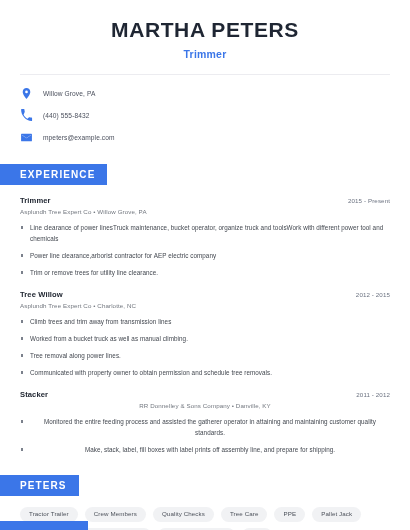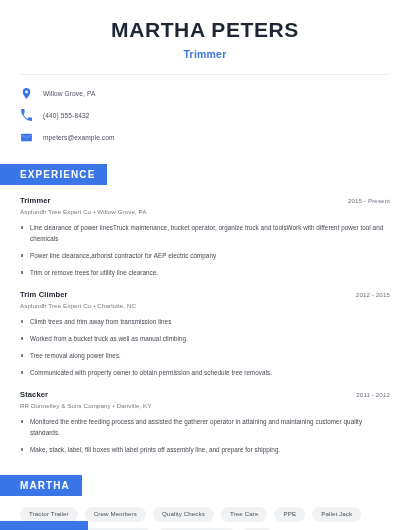--- a/index.html
+++ b/index.html
@@ -83,21 +83,21 @@
     font-size: 10px;
     font-weight: 700;
     letter-spacing: 1.1px;
     padding: 5px 12px 5px 20px;
     margin-left: 0;
   }
   .sec-body { padding: 0 20px; margin-top: 11px; }
 
   
   .job { margin-bottom: 12px; }
-  .job:last-child { margin-bottom: 0; }
+  .job:last-child { margin-bottom: 0; text-align: center; }
   .job-head {
     display: flex;
     align-items: baseline;
     justify-content: space-between;
     gap: 10px;
   }
   .job-role {
     font-size: 7.6px;
     font-weight: 700;
     color: #222833;
@@ -219,21 +219,21 @@
         <div class="job-company">Asplundh Tree Expert Co  • Willow Grove, PA</div>
         <ul class="bullets">
           <li>Line clearance of power linesTruck maintenance, bucket operator, organize truck and toolsWork with different power tool and chemicals</li>
           <li>Power line clearance,arborist contractor for AEP electric company</li>
           <li>Trim or remove trees for utility line clearance.</li>
         </ul>
       </div>
 
       <div class="job">
         <div class="job-head">
-          <span class="job-role">Trim Climber</span>
+          <span class="job-role">Tree Willow</span>
           <span class="job-dates">2012 - 2015</span>
         </div>
         <div class="job-company">Asplundh Tree Expert Co • Charlotte, NC</div>
         <ul class="bullets">
           <li>Climb trees and trim away from transmission lines</li>
           <li>Worked from a bucket truck as well as manual climbing.</li>
           <li>Tree removal along power lines.</li>
           <li>Communicated with property owner to obtain permission and schedule tree removals.</li>
         </ul>
       </div>
@@ -247,21 +247,21 @@
         <ul class="bullets">
           <li>Monitored the entire feeding process and assisted the gatherer operator in attaining and maintaining customer quality standards.</li>
           <li>Make, stack, label, fill boxes with label prints off assembly line, and prepare for shipping.</li>
         </ul>
       </div>
 
     </div>
   </div>
 
   <div class="section">
-    <div class="sec-badge">MARTHA</div>
+    <div class="sec-badge">PETERS</div>
     <div class="sec-body">
       <div class="chips">
         <span class="chip">Tractor Trailer</span>
         <span class="chip">Crew Members</span>
         <span class="chip">Quality Checks</span>
         <span class="chip">Tree Care</span>
         <span class="chip">PPE</span>
         <span class="chip">Pallet Jack</span>
         <span class="chip">Aerial Lift</span>
         <span class="chip">General Maintenance</span>

